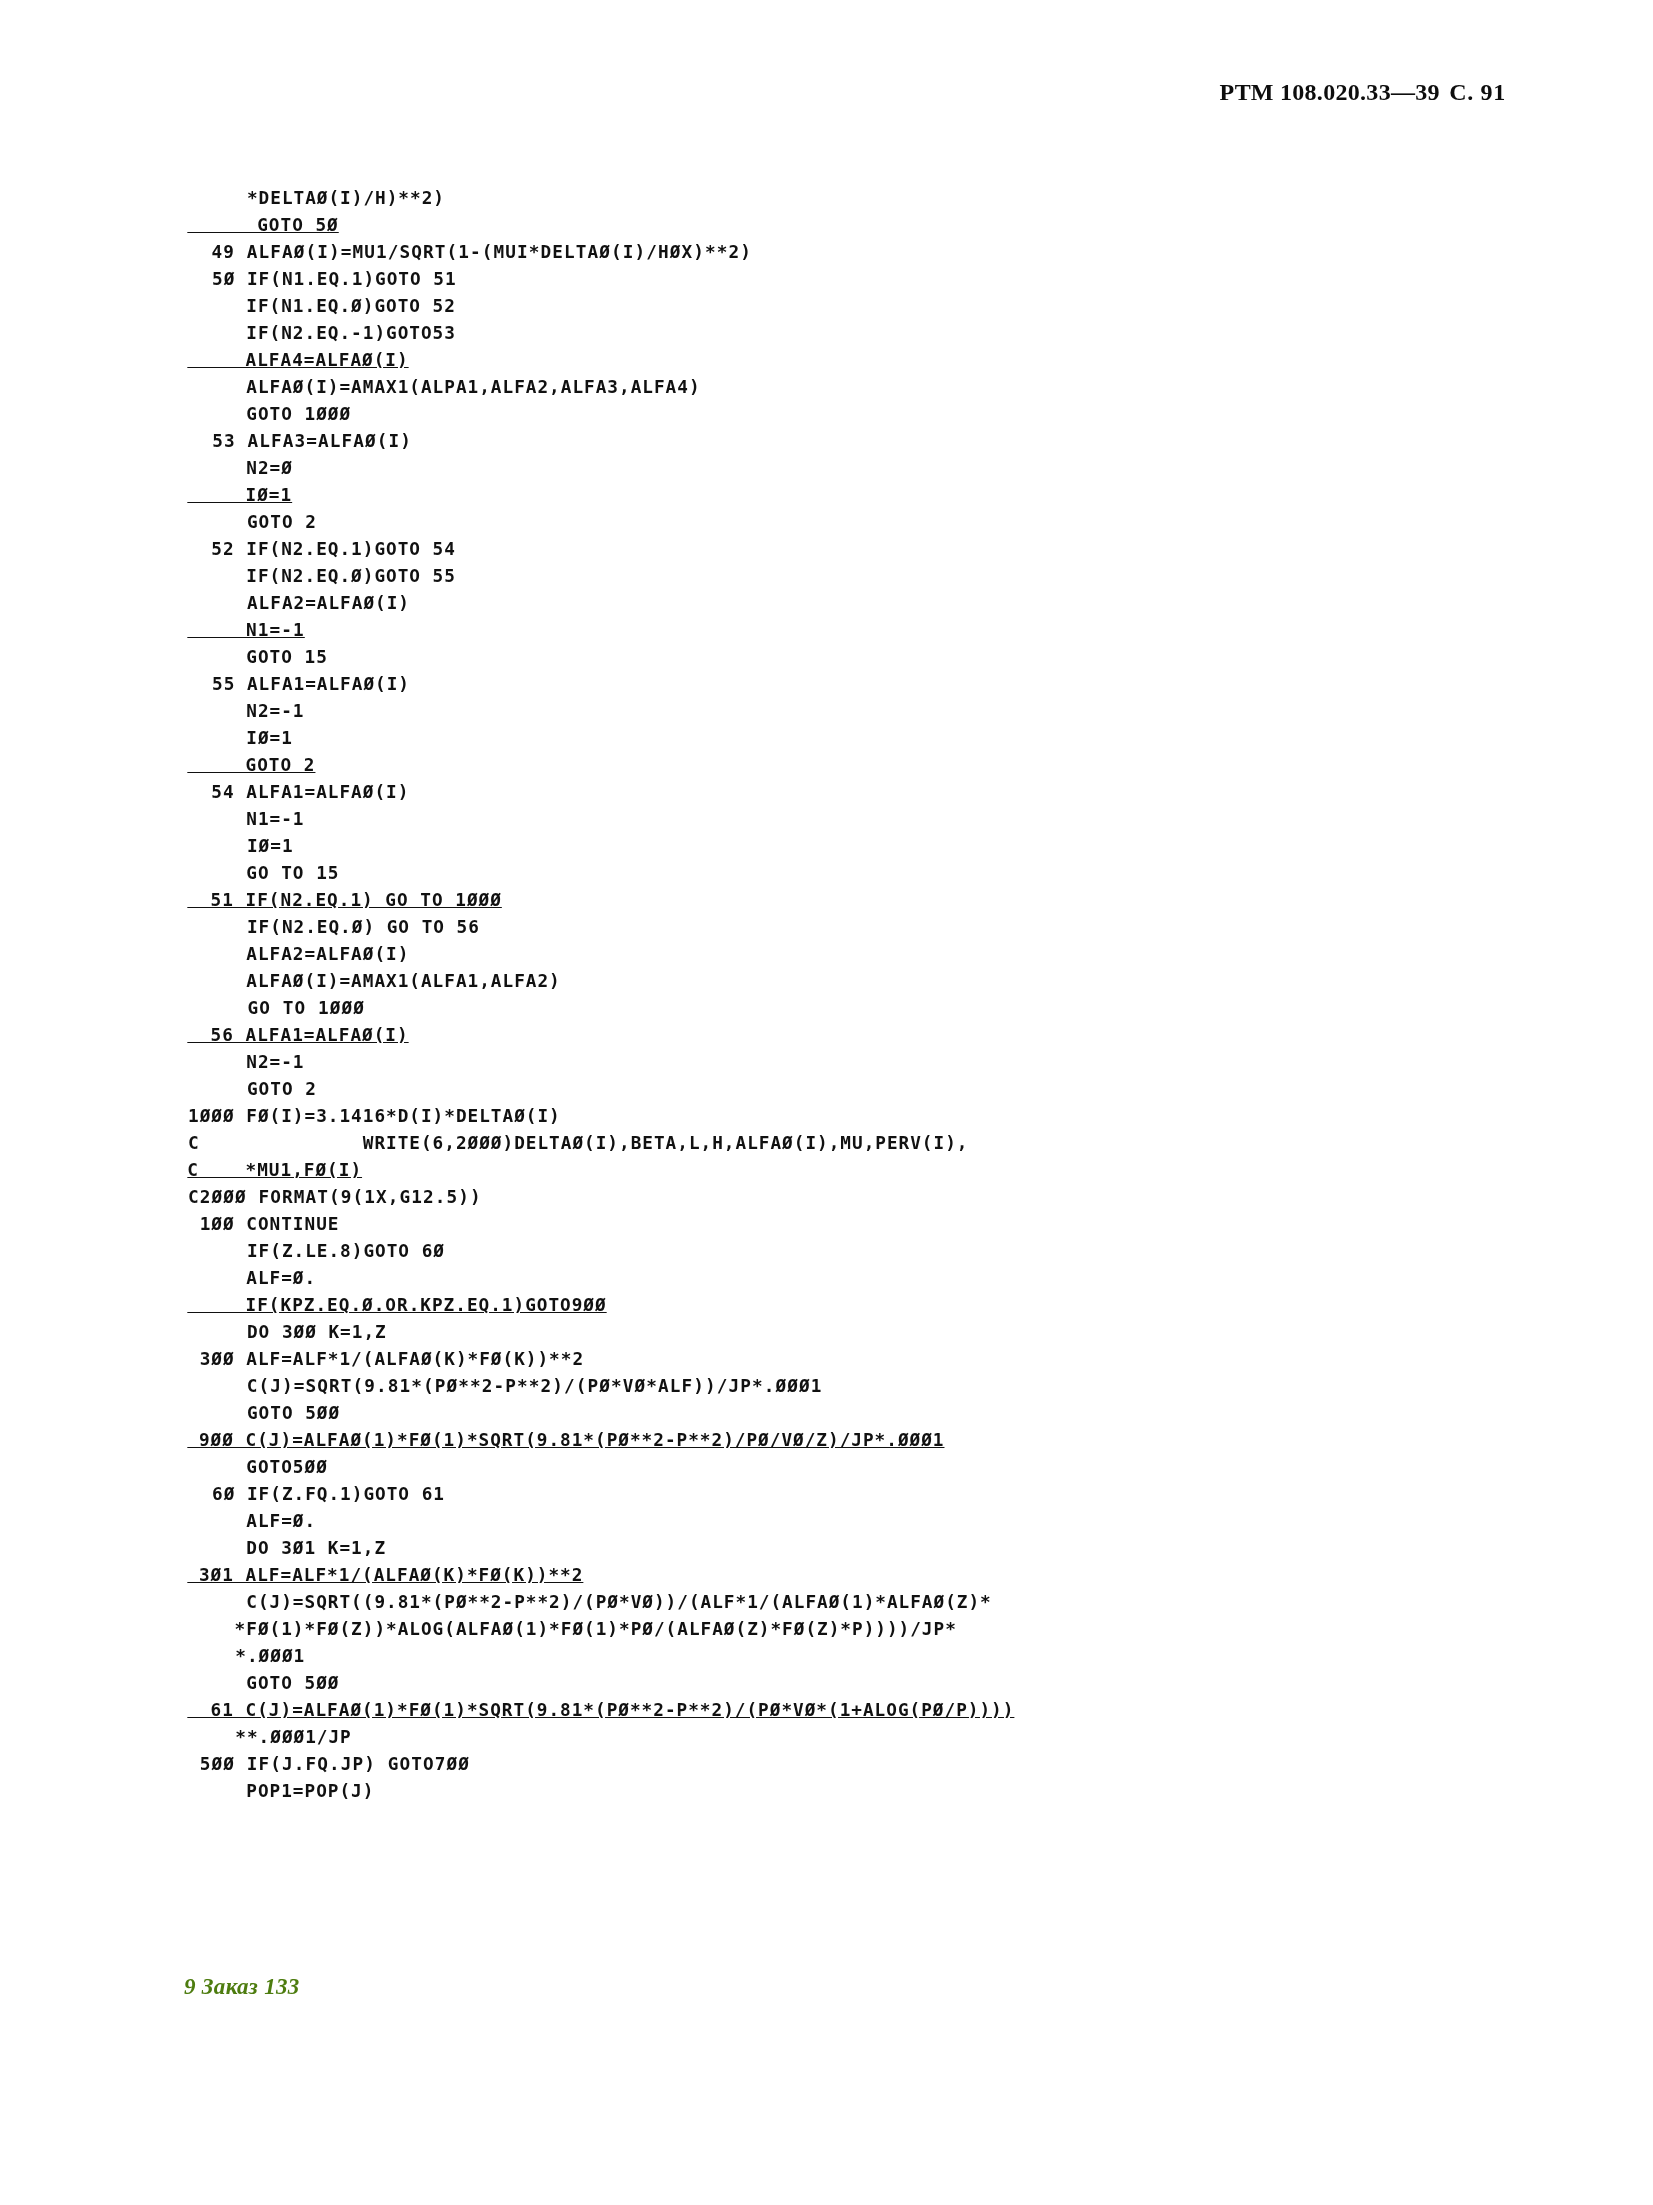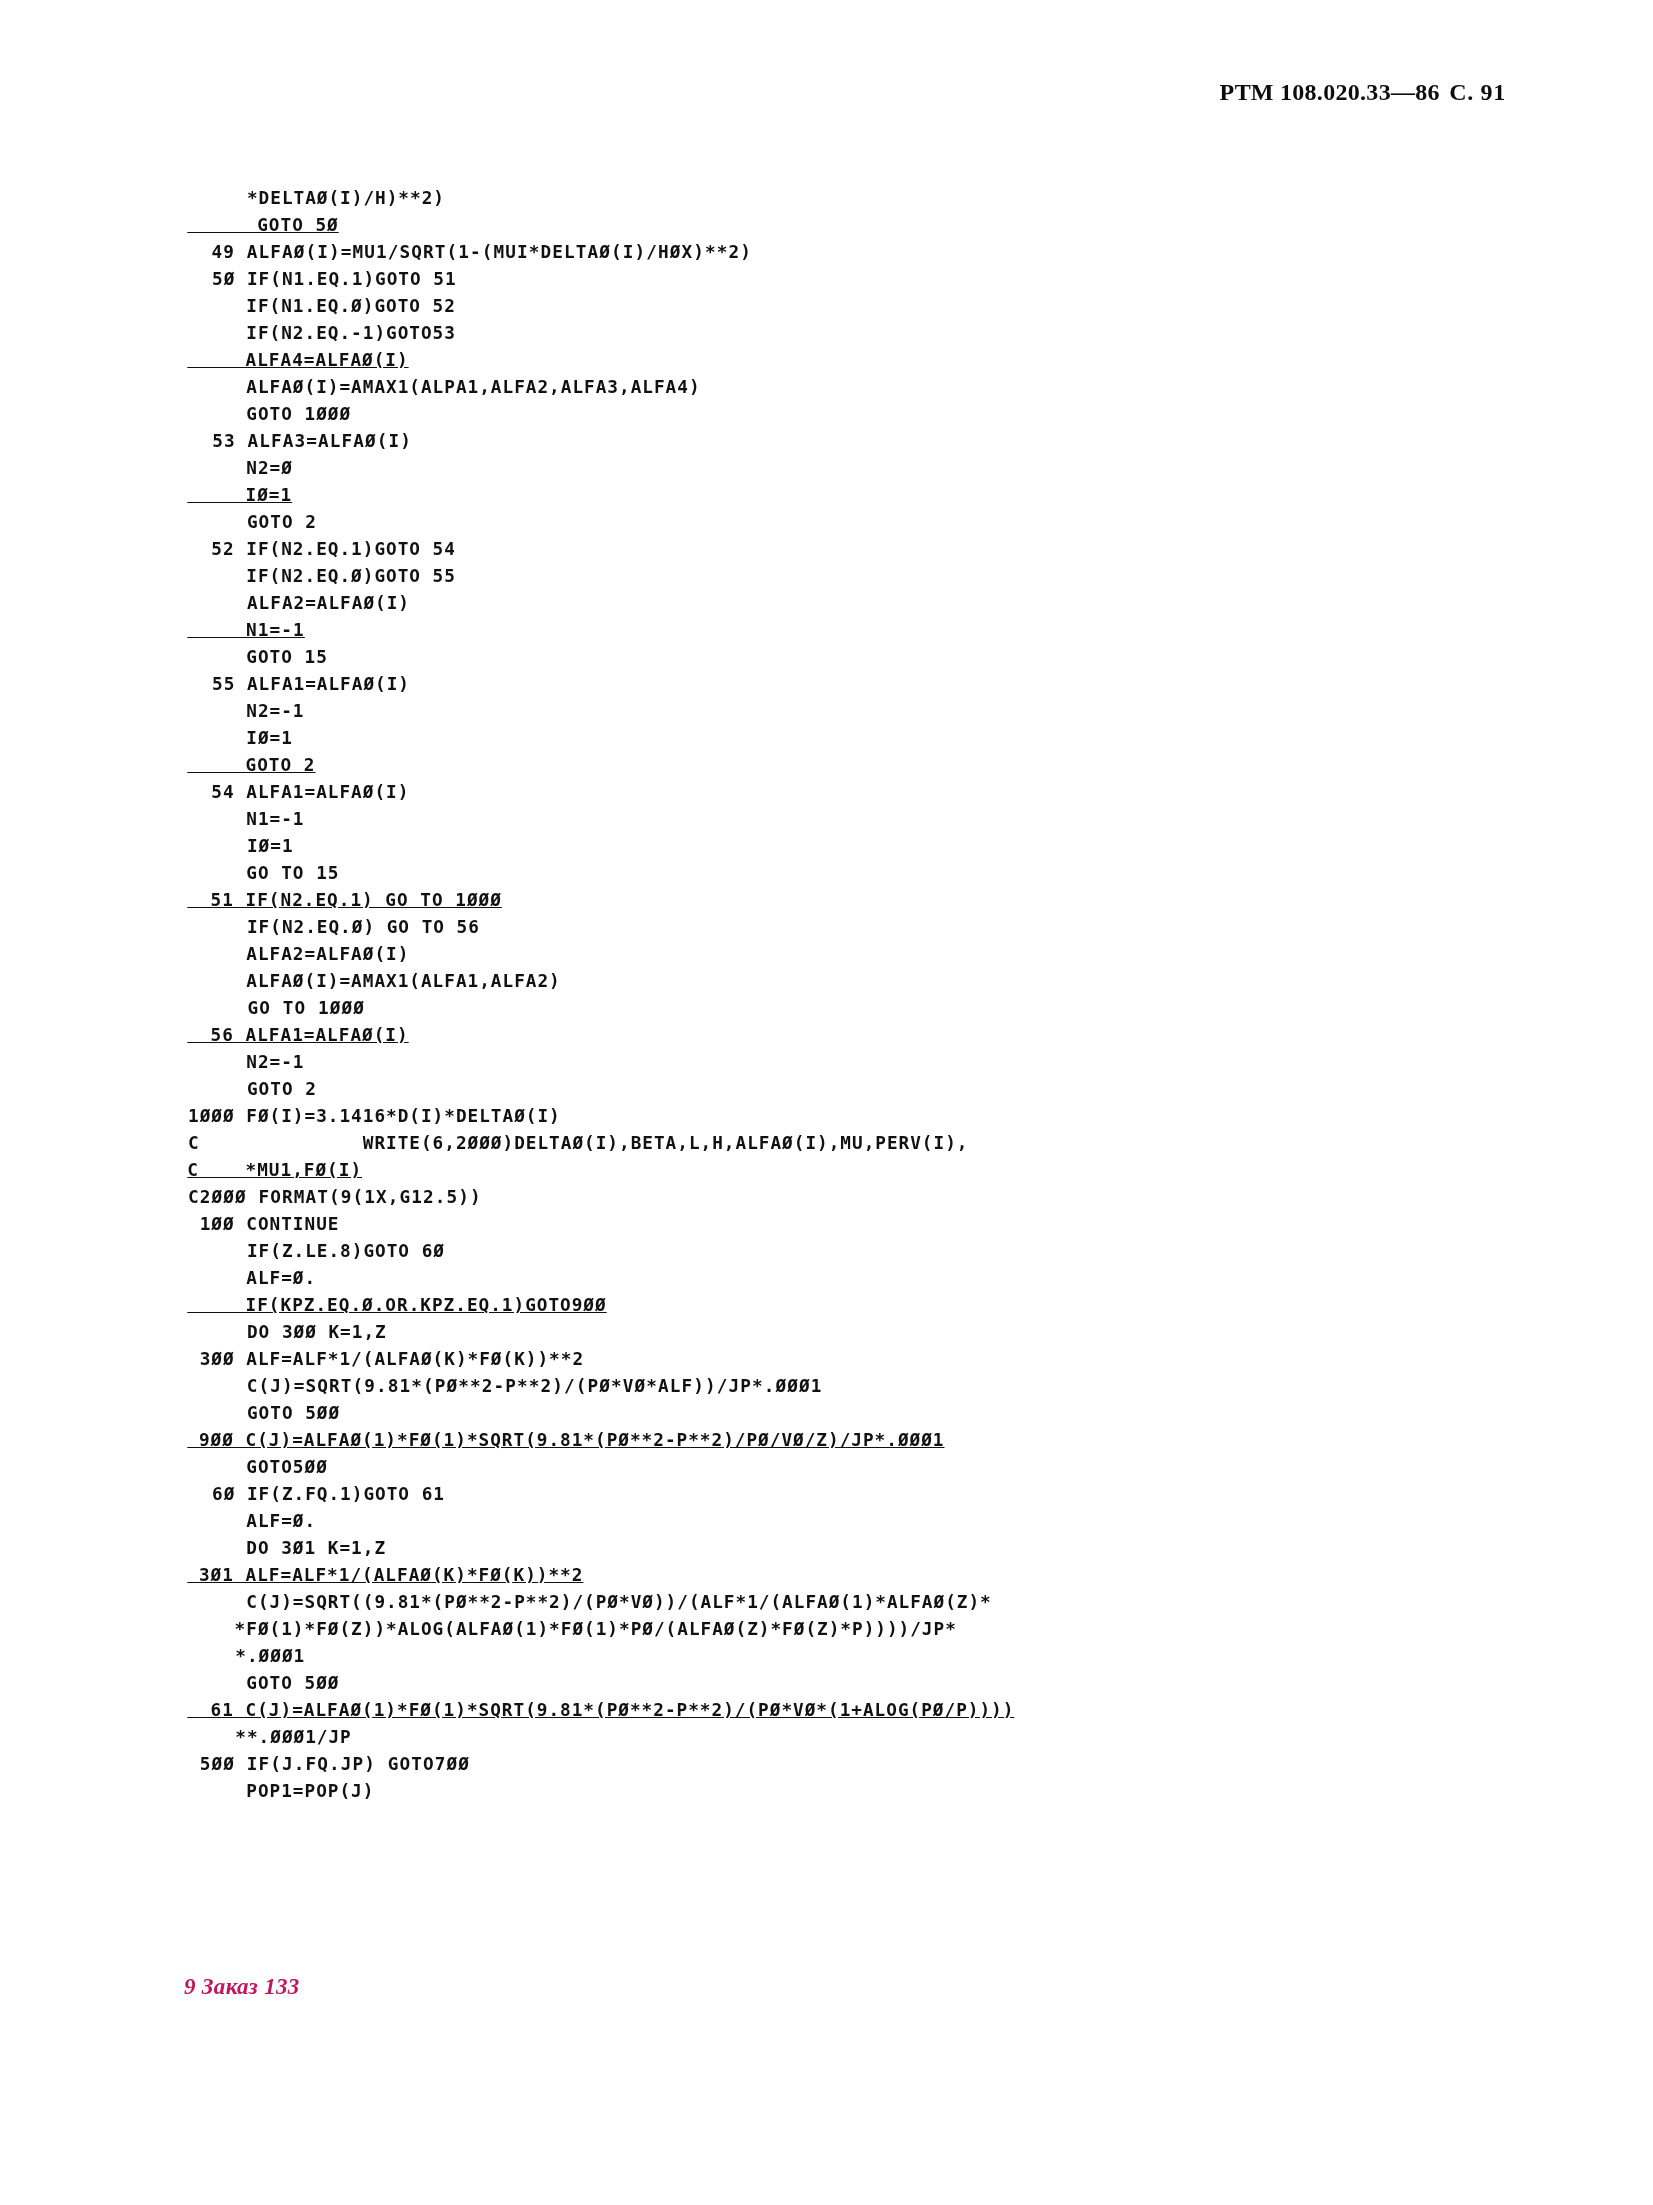--- a/index.html
+++ b/index.html
@@ -65,32 +65,32 @@
 
   
   #footer {
     position: absolute;
     left: 184px;
     top: 1974px;
     font-family: "Liberation Serif", serif;
     font-style: italic;
     font-weight: bold;
     font-size: 23px;
-    color: #be185d;
+    color: #4d7c0f;
     white-space: nowrap;
     letter-spacing: 0.3px;
   }
 </style>
 </head>
 <body>
 
 <div id="page">
 
   <div id="header">
-    <span class="hdr-doc">РТМ 108.020.33—86</span><span class="hdr-page">С. 91</span>
+    <span class="hdr-doc">РТМ 108.020.33—39</span><span class="hdr-page">С. 91</span>
   </div>
 
   <div id="listing"><span class="ln">     *DELTAØ(I)/H)**2)</span><span class="ln">      GOTO 5Ø</span><span class="ln">  49 ALFAØ(I)=MU1/SQRT(1-(MUI*DELTAØ(I)/HØX)**2)</span><span class="ln">  5Ø IF(N1.EQ.1)GOTO 51</span><span class="ln">     IF(N1.EQ.Ø)GOTO 52</span><span class="ln">     IF(N2.EQ.-1)GOTO53</span><span class="ln">     ALFA4=ALFAØ(I)</span><span class="ln">     ALFAØ(I)=AMAX1(ALPA1,ALFA2,ALFA3,ALFA4)</span><span class="ln">     GOTO 1ØØØ</span><span class="ln">  53 ALFA3=ALFAØ(I)</span><span class="ln">     N2=Ø</span><span class="ln">     IØ=1</span><span class="ln">     GOTO 2</span><span class="ln">  52 IF(N2.EQ.1)GOTO 54</span><span class="ln">     IF(N2.EQ.Ø)GOTO 55</span><span class="ln">     ALFA2=ALFAØ(I)</span><span class="ln">     N1=-1</span><span class="ln">     GOTO 15</span><span class="ln">  55 ALFA1=ALFAØ(I)</span><span class="ln">     N2=-1</span><span class="ln">     IØ=1</span><span class="ln">     GOTO 2</span><span class="ln">  54 ALFA1=ALFAØ(I)</span><span class="ln">     N1=-1</span><span class="ln">     IØ=1</span><span class="ln">     GO TO 15</span><span class="ln">  51 IF(N2.EQ.1) GO TO 1ØØØ</span><span class="ln">     IF(N2.EQ.Ø) GO TO 56</span><span class="ln">     ALFA2=ALFAØ(I)</span><span class="ln">     ALFAØ(I)=AMAX1(ALFA1,ALFA2)</span><span class="ln">     GO TO 1ØØØ</span><span class="ln">  56 ALFA1=ALFAØ(I)</span><span class="ln">     N2=-1</span><span class="ln">     GOTO 2</span><span class="ln">1ØØØ FØ(I)=3.1416*D(I)*DELTAØ(I)</span><span class="ln">C              WRITE(6,2ØØØ)DELTAØ(I),BETA,L,H,ALFAØ(I),MU,PERV(I),</span><span class="ln">C    *MU1,FØ(I)</span><span class="ln">C2ØØØ FORMAT(9(1X,G12.5))</span><span class="ln"> 1ØØ CONTINUE</span><span class="ln">     IF(Z.LE.8)GOTO 6Ø</span><span class="ln">     ALF=Ø.</span><span class="ln">     IF(KPZ.EQ.Ø.OR.KPZ.EQ.1)GOTO9ØØ</span><span class="ln">     DO 3ØØ K=1,Z</span><span class="ln"> 3ØØ ALF=ALF*1/(ALFAØ(K)*FØ(K))**2</span><span class="ln">     C(J)=SQRT(9.81*(PØ**2-P**2)/(PØ*VØ*ALF))/JP*.ØØØ1</span><span class="ln">     GOTO 5ØØ</span><span class="ln"> 9ØØ C(J)=ALFAØ(1)*FØ(1)*SQRT(9.81*(PØ**2-P**2)/PØ/VØ/Z)/JP*.ØØØ1</span><span class="ln">     GOTO5ØØ</span><span class="ln">  6Ø IF(Z.FQ.1)GOTO 61</span><span class="ln">     ALF=Ø.</span><span class="ln">     DO 3Ø1 K=1,Z</span><span class="ln"> 3Ø1 ALF=ALF*1/(ALFAØ(K)*FØ(K))**2</span><span class="ln">     C(J)=SQRT((9.81*(PØ**2-P**2)/(PØ*VØ))/(ALF*1/(ALFAØ(1)*ALFAØ(Z)*</span><span class="ln">    *FØ(1)*FØ(Z))*ALOG(ALFAØ(1)*FØ(1)*PØ/(ALFAØ(Z)*FØ(Z)*P))))/JP*</span><span class="ln">    *.ØØØ1</span><span class="ln">     GOTO 5ØØ</span><span class="ln">  61 C(J)=ALFAØ(1)*FØ(1)*SQRT(9.81*(PØ**2-P**2)/(PØ*VØ*(1+ALOG(PØ/P))))</span><span class="ln">    **.ØØØ1/JP</span><span class="ln"> 5ØØ IF(J.FQ.JP) GOTO7ØØ</span><span class="ln">     POP1=POP(J)</span></div>
 
   <div id="footer">9 Заказ 133</div>
 
 </div>
 
 
 </body></html>

